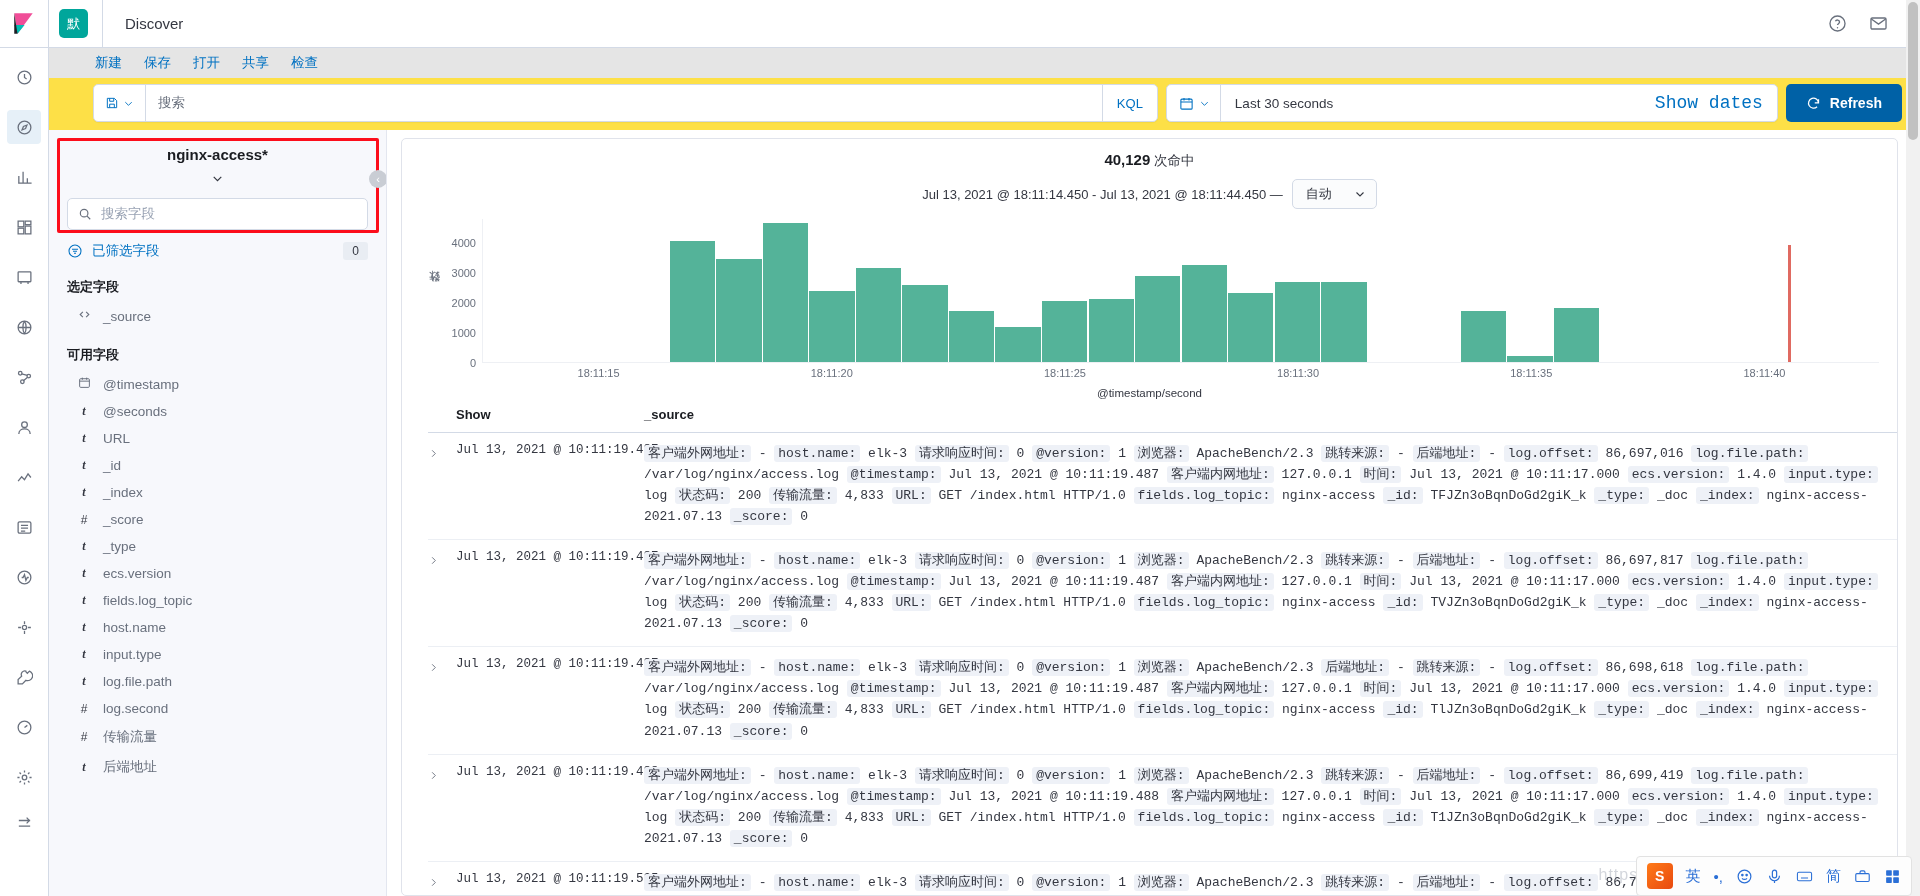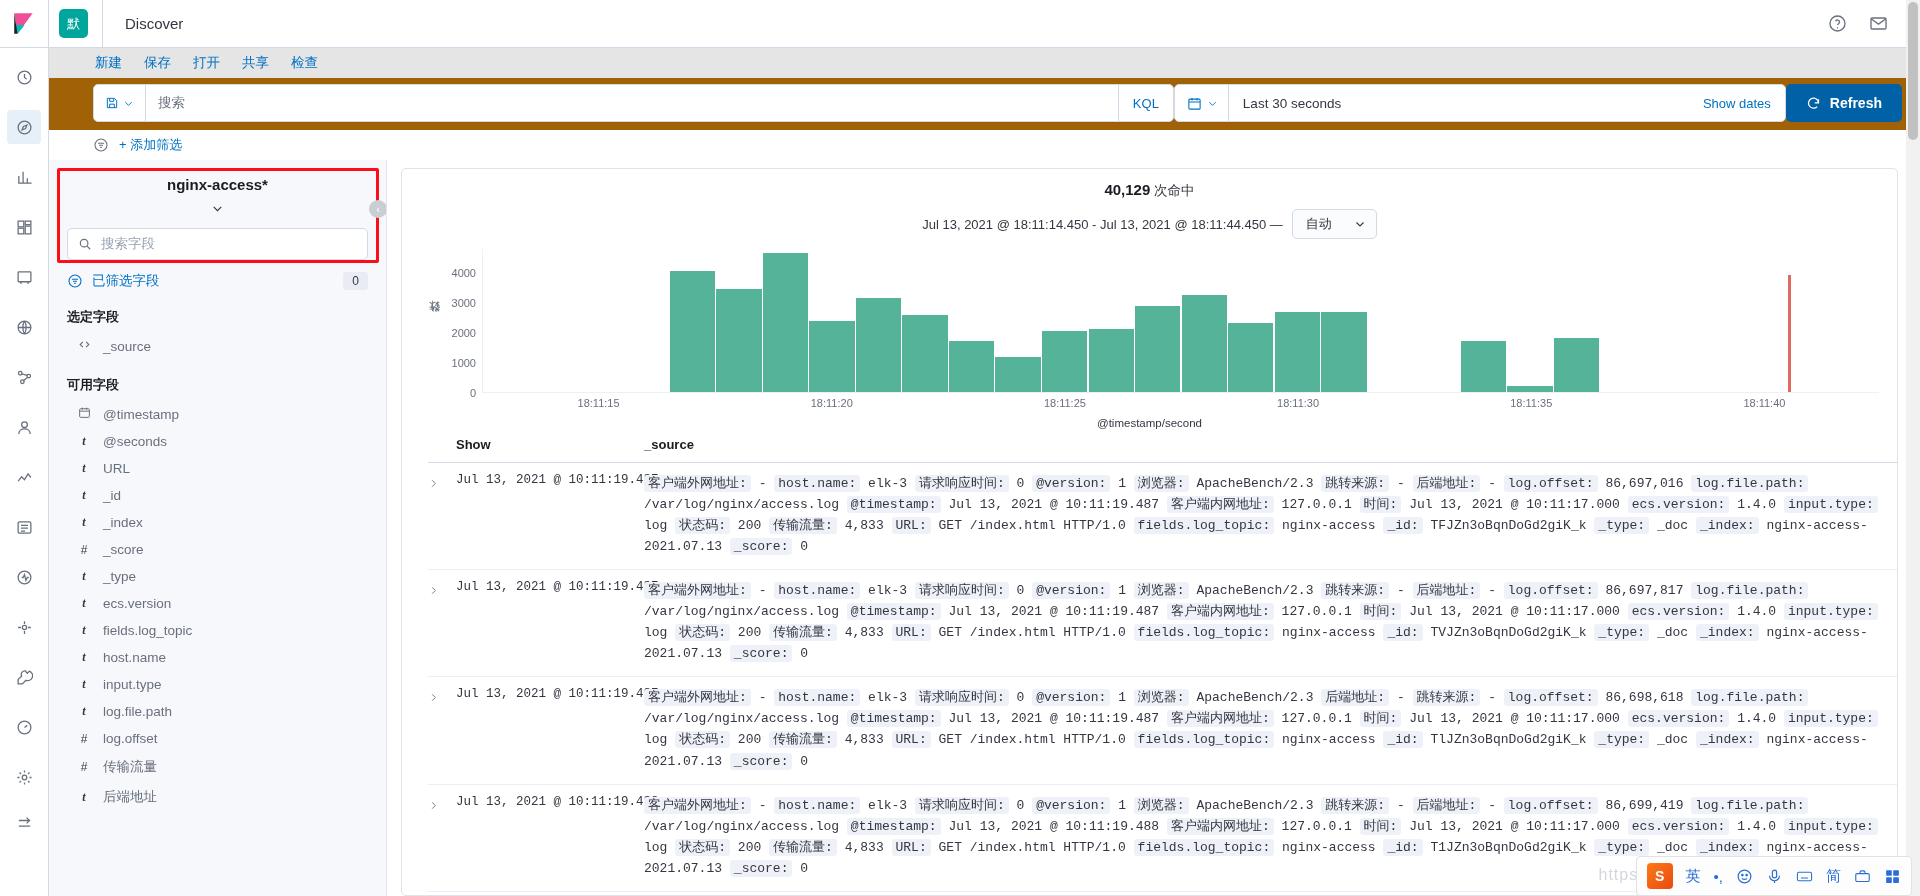--- a/index.html
+++ b/index.html
@@ -54,22 +54,22 @@
   
   .menurow {
     height: 30px; display: flex; align-items: center; gap: 22px;
     padding-left: 46px; background: #e5e5e5; flex: 0 0 30px;
     font-size: 13.5px;
   }
   .menurow a { color: #0071c2; text-decoration: none; cursor: pointer; }
 
   
   .querybar {
-    padding: 6px 18px 8px 44px; background: #a16207;
-    display: flex; align-items: center; gap: 0; flex: 0 0 auto;
+    padding: 6px 18px 8px 44px; background: #fde047;
+    display: flex; align-items: center; gap: 8px; flex: 0 0 auto;
   }
   .qinput {
     flex: 1; height: 38px; border: 1px solid #d3dae6; border-radius: 5px;
     background: #fff; display: flex; align-items: center;
     box-shadow: 0 1px 1px rgba(0,0,0,.04);
   }
   .qsave {
     width: 52px; height: 100%; display: flex; align-items: center;
     justify-content: center; gap: 4px; border-right: 1px solid #d3dae6;
     color: #0071c2; cursor: pointer;
@@ -79,21 +79,21 @@
   .qkql { padding: 0 14px; color: #0071c2; font-size: 13px; border-left: 1px solid #d3dae6; height: 100%; display: flex; align-items: center; cursor: pointer; }
   .datebar {
     height: 38px; width: 612px; border: 1px solid #d3dae6; border-radius: 5px;
     display: flex; align-items: center; background: #fff;
     box-shadow: 0 1px 1px rgba(0,0,0,.04);
   }
   .dcal { display: flex; align-items: center; gap: 5px; padding: 0 10px 0 12px;
           color: #0071c2; border-right: 1px solid #d3dae6; height: 100%; cursor: pointer; }
   .dcal svg { width: 15px; height: 15px; }
   .drange { flex: 1; padding: 0 14px; font-size: 13.5px; color: #343741; cursor: pointer; }
-  .dshow { padding: 0 14px; color: #0071c2; font-size: 13px; cursor: pointer; }
+  .dshow { padding: 0 14px; color: #0071c2; font-size: 18px; cursor: pointer; font-family: Liberation Mono, monospace; }
   .refresh {
     height: 38px; background: #0061a6; color: #fff; border: none;
     border-radius: 5px; padding: 0 20px; font-size: 14px; font-weight: 600;
     display: flex; align-items: center; gap: 9px; cursor: pointer;
   }
   .refresh svg { width: 15px; height: 15px; }
 
   
   .filterrow {
     height: 30px; display: flex; align-items: center; gap: 10px;
@@ -427,29 +427,20 @@
       </div>
       <button class="refresh">
         <svg viewBox="0 0 24 24" fill="none" stroke="currentColor" stroke-width="2">
             <path d="M20 11a8 8 0 10-2.3 6.1"></path>
             <path d="M20 5v6h-6"></path>
           </svg>
         <span>Refresh</span>
       </button>
     </div>
 
-    <div class="filterrow">
-      <span class="fico">
-        <svg viewBox="0 0 24 24" fill="none" stroke="currentColor" stroke-width="1.6">
-            <circle cx="12" cy="12" r="9"></circle>
-            <path d="M7.5 9.5h9M9 12.5h6M10.5 15.5h3"></path>
-          </svg>
-      </span>
-      <a>+ 添加筛选</a>
-    </div>
 
     <div class="body">
 
       <div class="sidebar">
         <div class="sb-hl"></div>
         <div class="sb-collapse">‹</div>
         <div class="sb-inner">
           <div class="idx-pattern">
             <span>nginx-access*</span>
             <svg viewBox="0 0 24 24" fill="none" stroke="currentColor" stroke-width="2.2">
@@ -530,21 +521,21 @@
               <div class="field">
                 <span class="ftype italic">t</span>
                 <span>input.type</span>
               </div>
               <div class="field">
                 <span class="ftype italic">t</span>
                 <span>log.file.path</span>
               </div>
               <div class="field">
                 <span class="ftype">#</span>
-                <span>log.offset</span>
+                <span>log.second</span>
               </div>
               <div class="field">
                 <span class="ftype">#</span>
                 <span>传输流量</span>
               </div>
               <div class="field">
                 <span class="ftype italic">t</span>
                 <span>后端地址</span>
               </div>
             </div>

